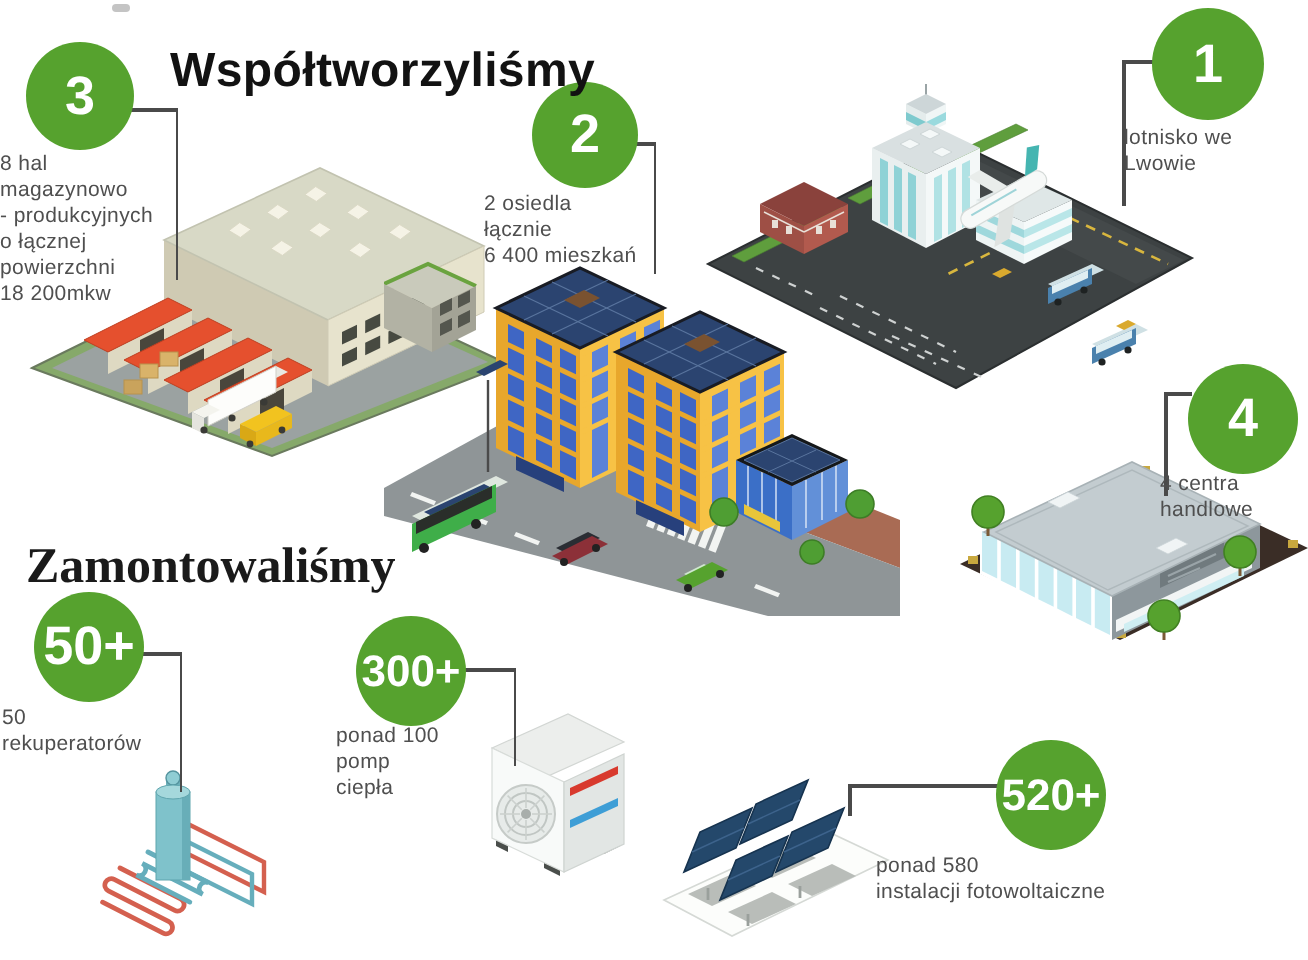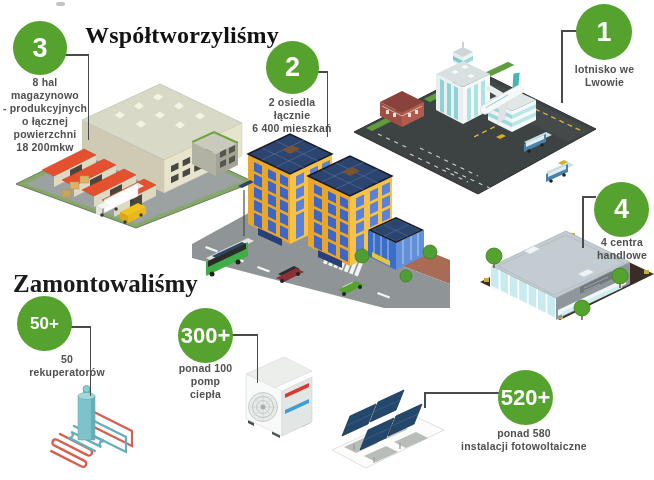--- a/index.html
+++ b/index.html
@@ -1,26 +1,26 @@
 <!DOCTYPE html>
 <html><head>
 <meta charset="utf-8">
 <style>
   html,body{margin:0;padding:0;background:#ffffff;}
   .stage{position:relative;width:654px;height:480px;background:#ffffff;overflow:hidden;
          font-family:"Liberation Sans",sans-serif;}
-  .heading-sans{position:absolute;font-family:Liberation Serif, serif;font-weight:bold;
+  .heading-sans{position:absolute;font-family:Liberation Sans, sans-serif;font-weight:bold;
          font-size:24px;color:#121212;letter-spacing:.2px;z-index:7;}
   .heading-serif{position:absolute;font-family:"Liberation Serif",serif;font-weight:bold;
          font-size:25px;color:#1a1a1a;z-index:7;margin-top:20px;}
   .circle{position:absolute;border-radius:50%;background:#56a22e;color:#ffffff;
          display:flex;align-items:center;justify-content:center;font-weight:bold;z-index:6;}
-  .n-big{font-size:27px;} .n-med{font-size:17px;} .n-sm{font-size:22px;}
-  .lbl{position:absolute;color:#4f4f4f;font-size:10.5px;line-height:1.24;text-align:center;
-         white-space:pre-line;z-index:6;letter-spacing:.2px;font-weight:bold;}
+  .n-big{font-size:27px;} .n-med{font-size:27px;} .n-sm{font-size:22px;}
+  .lbl{position:absolute;color:#4f4f4f;font-size:10.5px;line-height:1.24;text-align:left;
+         white-space:pre-line;z-index:6;letter-spacing:.2px;}
   .conn{position:absolute;background:#4a4a4a;z-index:5;}
   .illus{position:absolute;z-index:2;}
   .smudge{position:absolute;left:56px;top:2px;width:9px;height:4px;background:#b5b5b5;
          border-radius:2px;opacity:.8;z-index:1;}
 </style>
 </head>
 <body>
 
 <div class="stage">
 
@@ -58,21 +58,21 @@
 o łącznej
 powierzchni
 18 200mkw</div>
   <div class="lbl" style="left:242px;top:96px;width:100px;">2 osiedla
 łącznie
 6 400 mieszkań</div>
   <div class="lbl" style="left:562px;top:63px;width:85px;">lotnisko we
 Lwowie</div>
   <div class="lbl" style="left:580px;top:236px;width:84px;">4 centra
 handlowe</div>
-  <div class="lbl" style="left:1px;top:353px;width:84px;margin-left:24px;">50 rekuperatorów</div>
+  <div class="lbl" style="left:1px;top:353px;width:84px;">50 rekuperatorów</div>
   <div class="lbl" style="left:168px;top:362px;width:75px;">ponad 100
 pomp
 ciepła</div>
   <div class="lbl" style="left:438px;top:427px;width:172px;">ponad 580
 instalacji fotowoltaiczne</div>
 
   <svg class="illus" style="left:14px;top:80px;" width="244" height="150" viewBox="0 0 244 150">
     <polygon points="2,104 120,46 240,102 122,148" fill="#86a96a" stroke="#6a7a5e" stroke-width="1"></polygon>
     <polygon points="12,104 120,51 230,101 122,144" fill="#9ba2a1"></polygon>
     <polygon points="68,40 150,80 150,113 68,73" fill="#cfcab3"></polygon>

